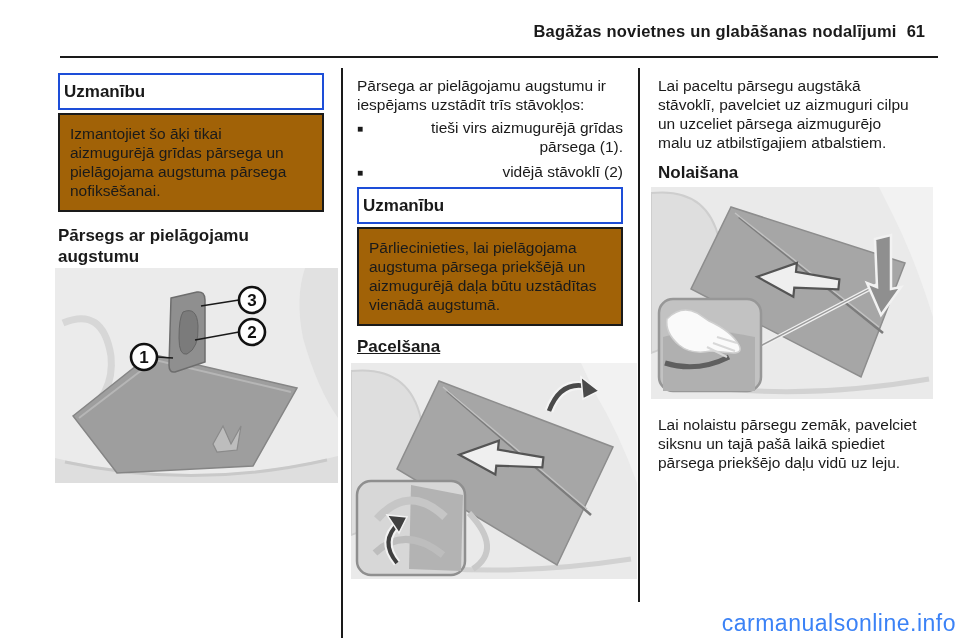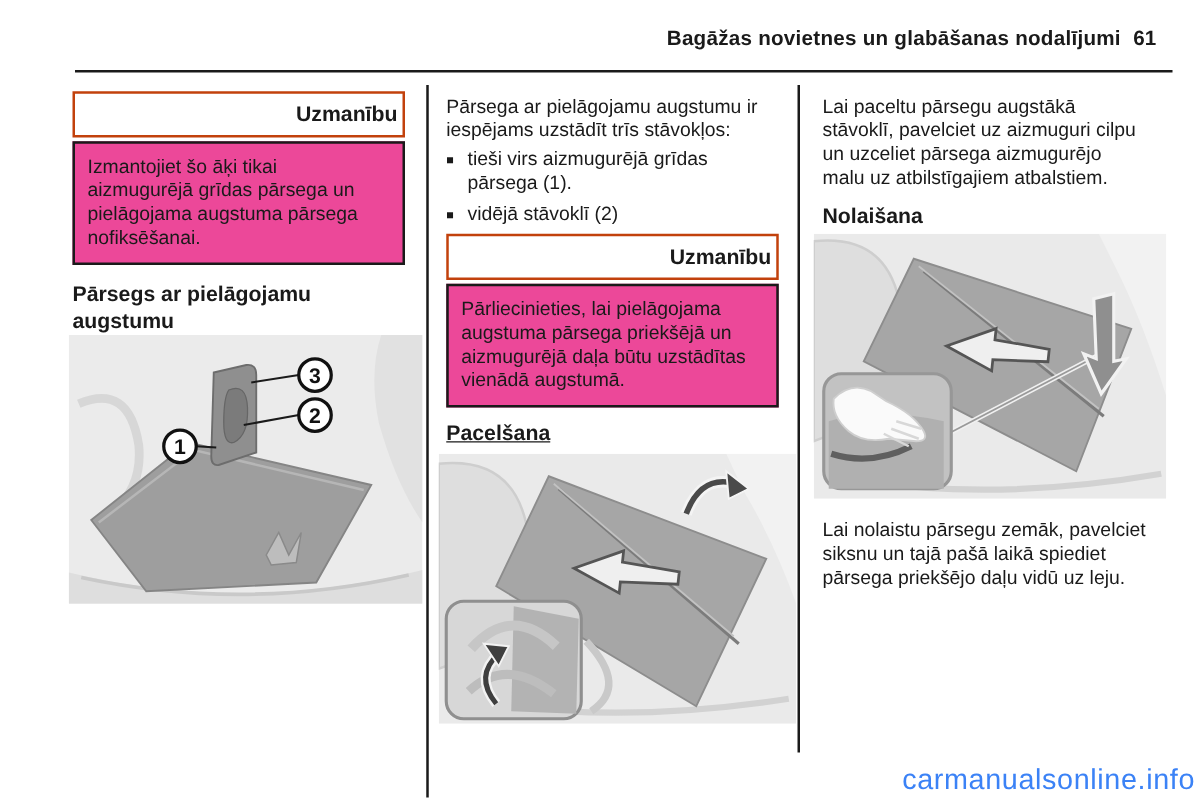--- a/index.html
+++ b/index.html
@@ -22,29 +22,29 @@
   .vdiv { position:absolute; top:0; width:2px; background:#1a1a1a; }
   .vdiv1 { left:341px; height:570px; }
   .vdiv2 { left:638px; height:534px; }
 
   
   .para { font-size:15.5px; line-height:19px; white-space:pre-line; }
   .heading { font-size:17px; font-weight:bold; line-height:21px; white-space:pre-line; }
 
   
   .caution { margin-top:5px; }
-  .caution .cap { border:2px solid #c2410c; background:#fff; text-align:right;
+  .caution .cap { border:2px solid #1d4ed8; background:#fff; text-align:left;
                   font-size:17px; font-weight:bold; padding:7px 4px 6px; }
-  .caution .bod { border:2px solid #1a1a1a; background:#ec4899; margin-top:3px;
+  .caution .bod { border:2px solid #1a1a1a; background:#a16207; margin-top:3px;
                   padding:9px 8px 10px 10px; font-size:15.5px; line-height:19px; white-space:pre-line; }
 
   
   ul.sqlist { list-style:none; margin-top:4px; }
   ul.sqlist li { position:relative; padding-left:17px; font-size:15.5px; line-height:19px;
-                 margin-bottom:6px; white-space:pre-line; }
+                 margin-bottom:6px; white-space:pre-line;text-align:right; }
   ul.sqlist li::before { content:"■"; position:absolute; left:0; top:1px; font-size:10px; color:#1a1a1a; }
 
   
   .figure { display:block; }
   .fig1 { margin:1px 0 0 -3px; }
   .fig2 { margin:6px 0 0 -6px; }
   .fig3 { margin:4px 0 0 -7px; }
 
   
   .watermark { position:absolute; right:4px; bottom:5px; font-size:23px; color:#3b82f6;

